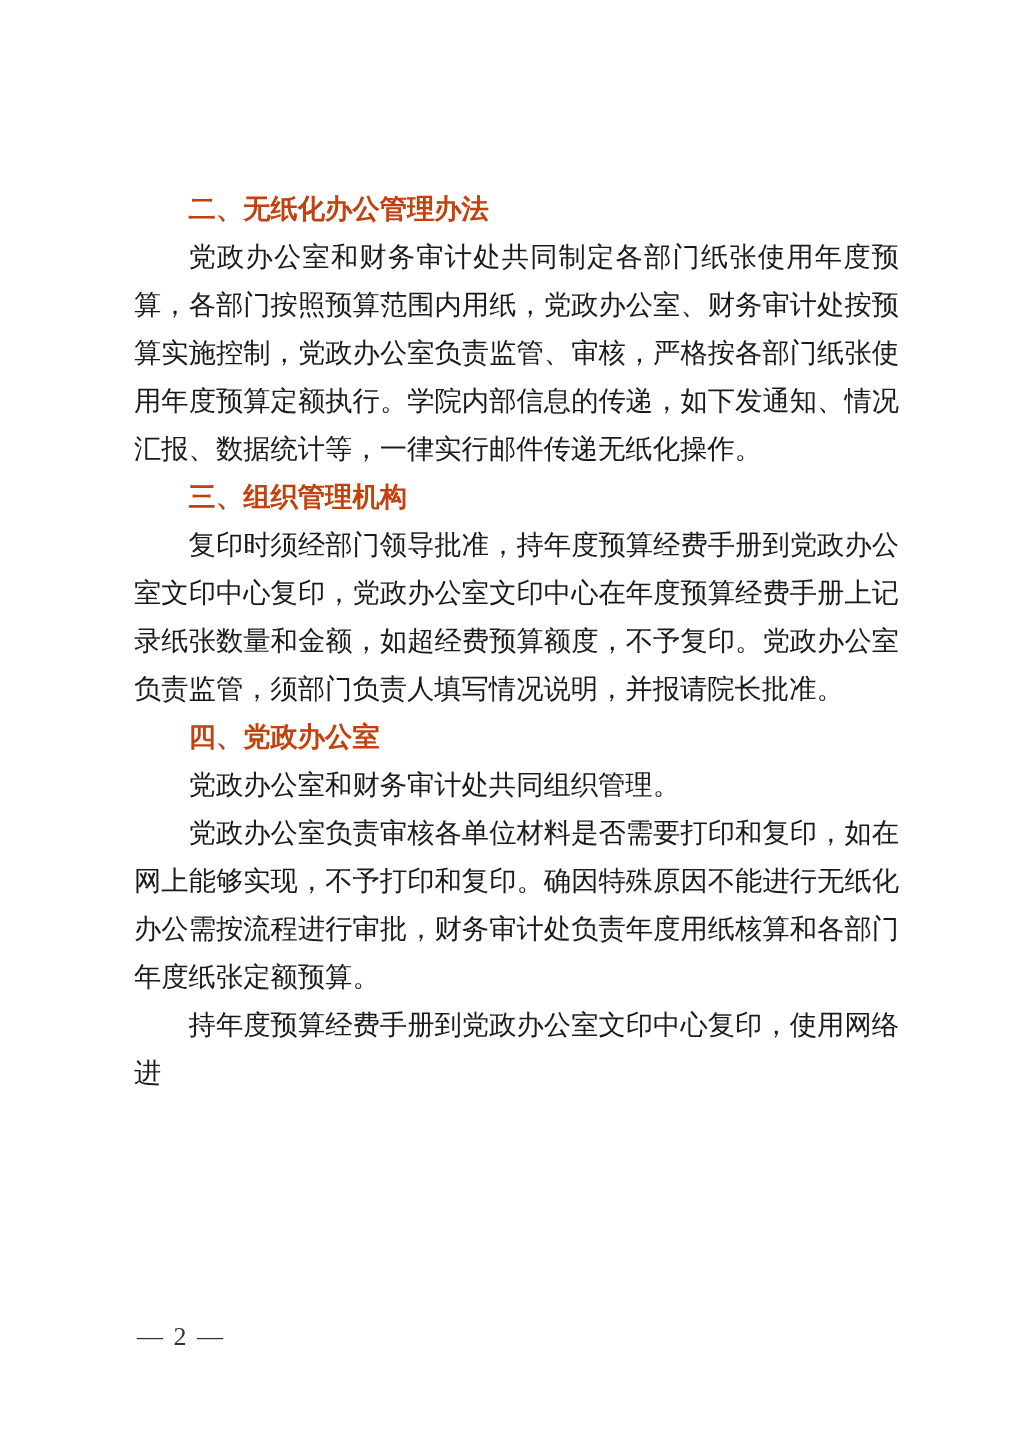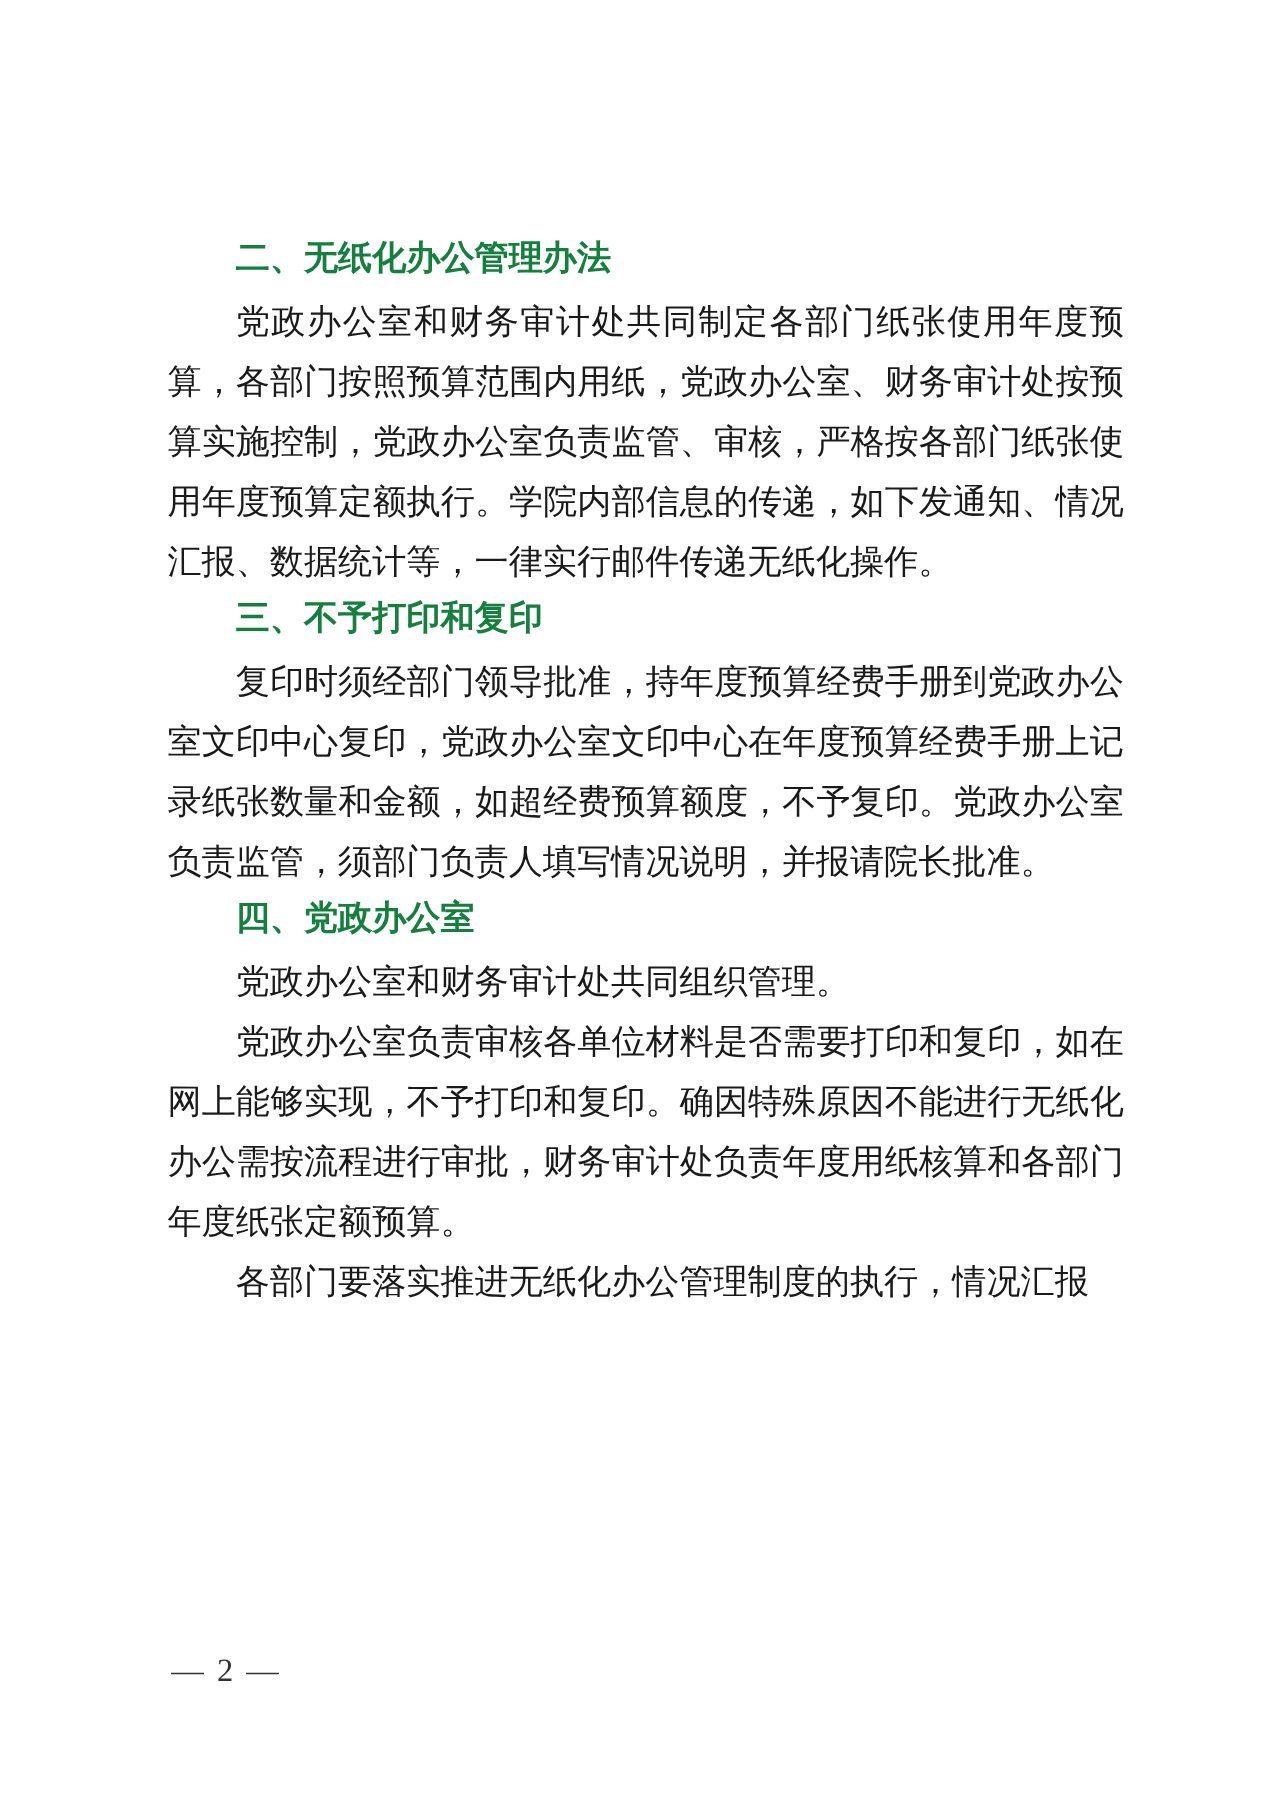--- a/index.html
+++ b/index.html
@@ -20,25 +20,25 @@
     position: absolute;
     left: 134px;
     top: 185px;
     width: 765px;
     font-size: 27.3px;
     line-height: 48px;
     text-align: justify;
     text-justify: inter-character;
   }
   .sec-heading {
-    font-family: Liberation Mono, monospace;
+    font-family: Liberation Serif, serif;
     font-weight: bold;
     text-indent: 2em;
     text-align: left;
-    color: #15803d;
+    color: #c2410c;
   }
   .sec-para {
     text-indent: 2em;
     margin: 0;
   }
   .page-footer {
     position: absolute;
     left: 137px;
     top: 1320px;
     font-size: 26px;
@@ -49,23 +49,23 @@
   }
 </style>
 </head>
 <body>
 
 <div class="page">
 
   <div class="content">
     <div class="sec-heading">二、无纸化办公管理办法</div>
     <p class="sec-para">党政办公室和财务审计处共同制定各部门纸张使用年度预算，各部门按照预算范围内用纸，党政办公室、财务审计处按预算实施控制，党政办公室负责监管、审核，严格按各部门纸张使用年度预算定额执行。学院内部信息的传递，如下发通知、情况汇报、数据统计等，一律实行邮件传递无纸化操作。</p>
-    <div class="sec-heading">三、不予打印和复印</div>
+    <div class="sec-heading">三、组织管理机构</div>
     <p class="sec-para">复印时须经部门领导批准，持年度预算经费手册到党政办公室文印中心复印，党政办公室文印中心在年度预算经费手册上记录纸张数量和金额，如超经费预算额度，不予复印。党政办公室负责监管，须部门负责人填写情况说明，并报请院长批准。</p>
     <div class="sec-heading">四、党政办公室</div>
     <p class="sec-para">党政办公室和财务审计处共同组织管理。</p>
     <p class="sec-para">党政办公室负责审核各单位材料是否需要打印和复印，如在网上能够实现，不予打印和复印。确因特殊原因不能进行无纸化办公需按流程进行审批，财务审计处负责年度用纸核算和各部门年度纸张定额预算。</p>
-    <p class="sec-para">各部门要落实推进无纸化办公管理制度的执行，情况汇报</p>
+    <p class="sec-para">持年度预算经费手册到党政办公室文印中心复印，使用网络进</p>
   </div>
 
   <div class="page-footer">—  2  —</div>
 
 </div>
 
 </body></html>

